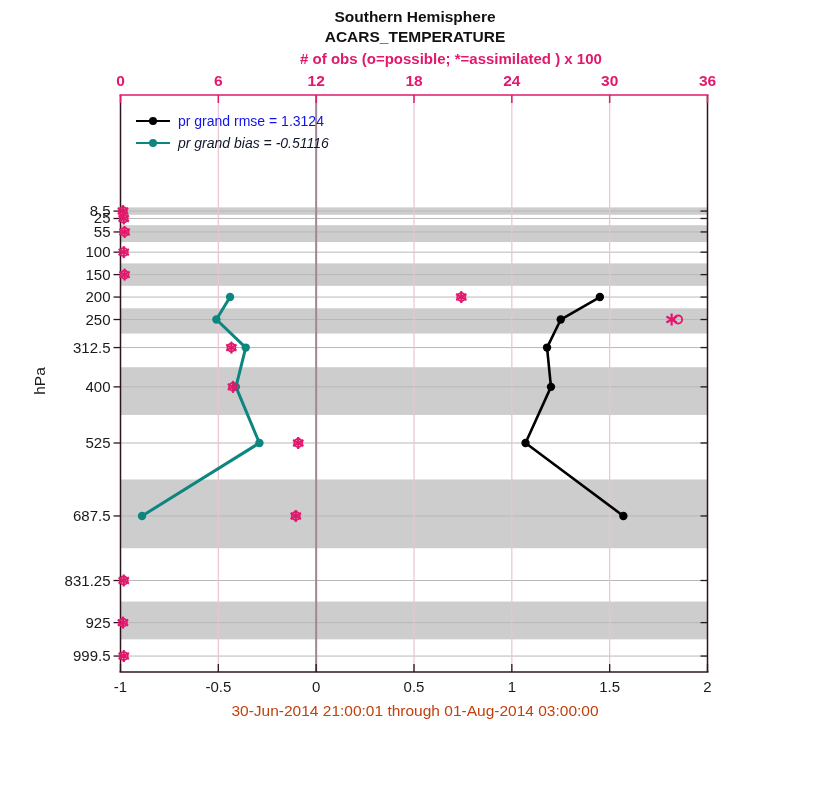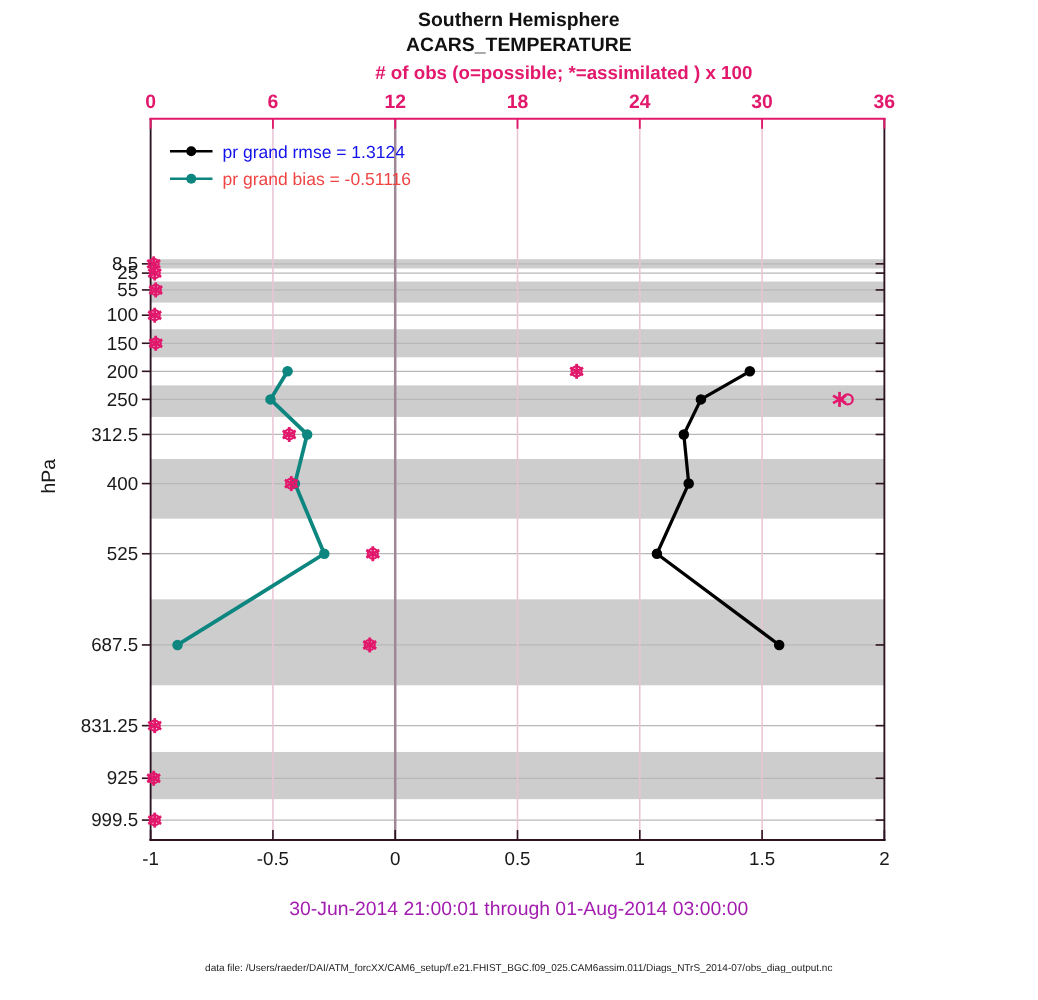--- a/index.html
+++ b/index.html
@@ -3,21 +3,21 @@
 <meta charset="utf-8">
 <style>
   html,body{margin:0;padding:0;background:#fff;}
   .figure{position:relative;width:830px;height:800px;background:#fff;overflow:hidden;
           font-family:"Liberation Sans",sans-serif;}
   .ctext{position:absolute;left:0;width:830px;text-align:center;}
   .title1{top:8px;font-size:15.5px;font-weight:bold;color:#111;}
   .title2{top:28px;font-size:15.5px;font-weight:bold;color:#111;}
   .obs-label{top:50px;font-size:15px;font-weight:bold;color:#e2186c;padding-left:36px;}
   .xlabel{top:695px;font-size:15.5px;color:#1a1a1a;}
-  .dateline{top:719px;font-size:15.5px;color:#a21caf;}
+  .dateline{top:702px;font-size:15.5px;color:#c2410c;}
   .footer{top:770px;font-size:8px;color:#222;}
   .ylabel{position:absolute;left:26px;top:372px;font-size:15.5px;color:#1a1a1a;
           transform:rotate(-90deg);transform-origin:center;}
   svg.chart{position:absolute;left:0;top:0;}
   .legend{position:absolute;left:136px;top:110px;}
   .legend-row{display:flex;align-items:center;height:22px;}
   .swatch{position:relative;width:34px;height:10px;margin-right:8px;}
   .swatch .ln{position:absolute;left:0;top:4px;width:34px;height:0;border-top:2.6px solid #000;}
   .swatch .dot{position:absolute;left:13px;top:1px;width:8px;height:8px;border-radius:50%;background:#000;}
   .legend-row .txt{font-size:14px;color:#1212ea;white-space:pre;}
@@ -260,20 +260,19 @@
         <span class="ln" id="sw-rmse-ln" style="border-top-color: rgb(0, 0, 0);"></span>
           <span class="dot" id="sw-rmse-dot" style="background: rgb(0, 0, 0);"></span>
       </span>
       <span class="txt" style="color: rgb(18, 18, 234);">pr grand rmse = 1.3124</span>
     </div>
     <div class="legend-row">
       <span class="swatch">
         <span class="ln" id="sw-bias-ln" style="border-top-color: rgb(13, 134, 128);"></span>
           <span class="dot" id="sw-bias-dot" style="background: rgb(13, 134, 128);"></span>
       </span>
-      <span class="txt" style="color: #ef4444;">pr grand bias = -0.51116</span>
+      <span class="txt" style="color: #0f172a; font-style: italic;">pr grand bias = -0.51116</span>
     </div>
   </div>
 
   <div class="ylabel">hPa</div>
   <div class="ctext dateline">30-Jun-2014 21:00:01 through 01-Aug-2014 03:00:00</div>
-  <div class="ctext footer">data file: /Users/raeder/DAI/ATM_forcXX/CAM6_setup/f.e21.FHIST_BGC.f09_025.CAM6assim.011/Diags_NTrS_2014-07/obs_diag_output.nc</div>
 </div>
 
 </body></html>

